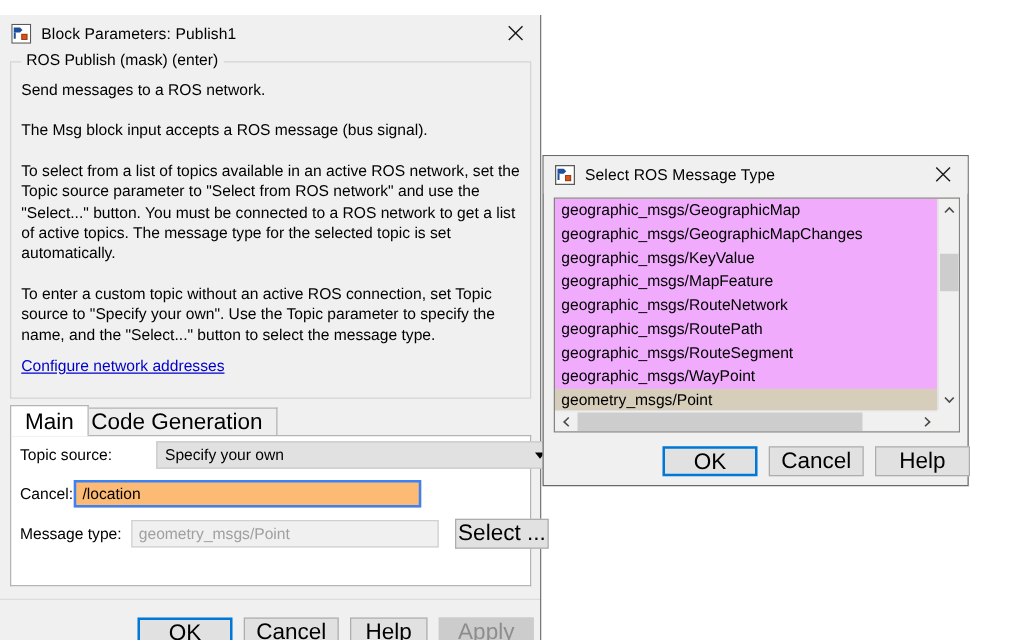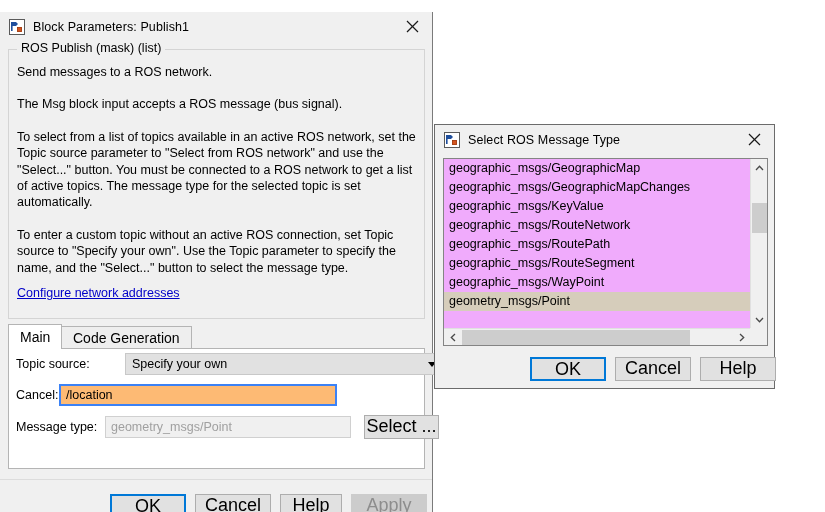--- a/index.html
+++ b/index.html
@@ -118,21 +118,21 @@
     box-sizing: border-box;
   }
   .tab {
     position: absolute;
     top: 2px;
     height: 22px;
     box-sizing: border-box;
     border: 1px solid #b4b4b4;
     border-bottom: none;
     background: #eeeeee;
-    font-size: 14px;
+    font-size: 18px;
     color: #000;
     display: flex;
     align-items: center;
     justify-content: center;
     padding: 0 11px;
     cursor: default;
     text-align: right;
   }
   .tab.active {
     top: 0px;
@@ -362,21 +362,21 @@
       <span class="title-text">Block Parameters: Publish1</span>
       <span class="close-btn">
         <svg width="13" height="13" viewBox="0 0 13 13">
           <line x1="1" y1="1" x2="12" y2="12" stroke="#1a1a1a" stroke-width="1.15"></line>
           <line x1="12" y1="1" x2="1" y2="12" stroke="#1a1a1a" stroke-width="1.15"></line>
         </svg>
       </span>
     </div>
 
     <div class="group-box">
-      <span class="group-legend">ROS Publish (mask) (list)</span>
+      <span class="group-legend">ROS Publish (mask) (enter)</span>
       <div class="desc">
         <p>Send messages to a ROS network.</p>
         <p>The Msg block input accepts a ROS message (bus signal).</p>
         <p>To select from a list of topics available in an active ROS network, set the Topic source parameter to "Select from ROS network" and use the "Select..." button. You must be connected to a ROS network to get a list of active topics. The message type for the selected topic is set automatically.</p>
         <p class="tight">To enter a custom topic without an active ROS connection, set Topic source to "Specify your own". Use the Topic parameter to specify the name, and the "Select..." button to select the message type.</p>
         <div style="height:9px"></div>
         <a class="link">Configure network addresses</a>
       </div>
     </div>
 
@@ -452,20 +452,21 @@
           <line x1="12" y1="1" x2="1" y2="12" stroke="#1a1a1a" stroke-width="1.15"></line>
         </svg>
       </span>
     </div>
 
     <div class="listwrap">
       <div class="listinner" id="list-items">
           <div class="listitem">geographic_msgs/GeographicMap</div>
           <div class="listitem">geographic_msgs/GeographicMapChanges</div>
           <div class="listitem">geographic_msgs/KeyValue</div>
+          <div class="listitem">geographic_msgs/MapFeature</div>
           <div class="listitem">geographic_msgs/RouteNetwork</div>
           <div class="listitem">geographic_msgs/RoutePath</div>
           <div class="listitem">geographic_msgs/RouteSegment</div>
           <div class="listitem">geographic_msgs/WayPoint</div>
           <div class="listitem selected">geometry_msgs/Point</div>
         </div>
 
       <div class="vscroll">
         <div class="sb-btn" style="top:0;">
           <svg class="chev" width="9" height="6" viewBox="0 0 9 6">

